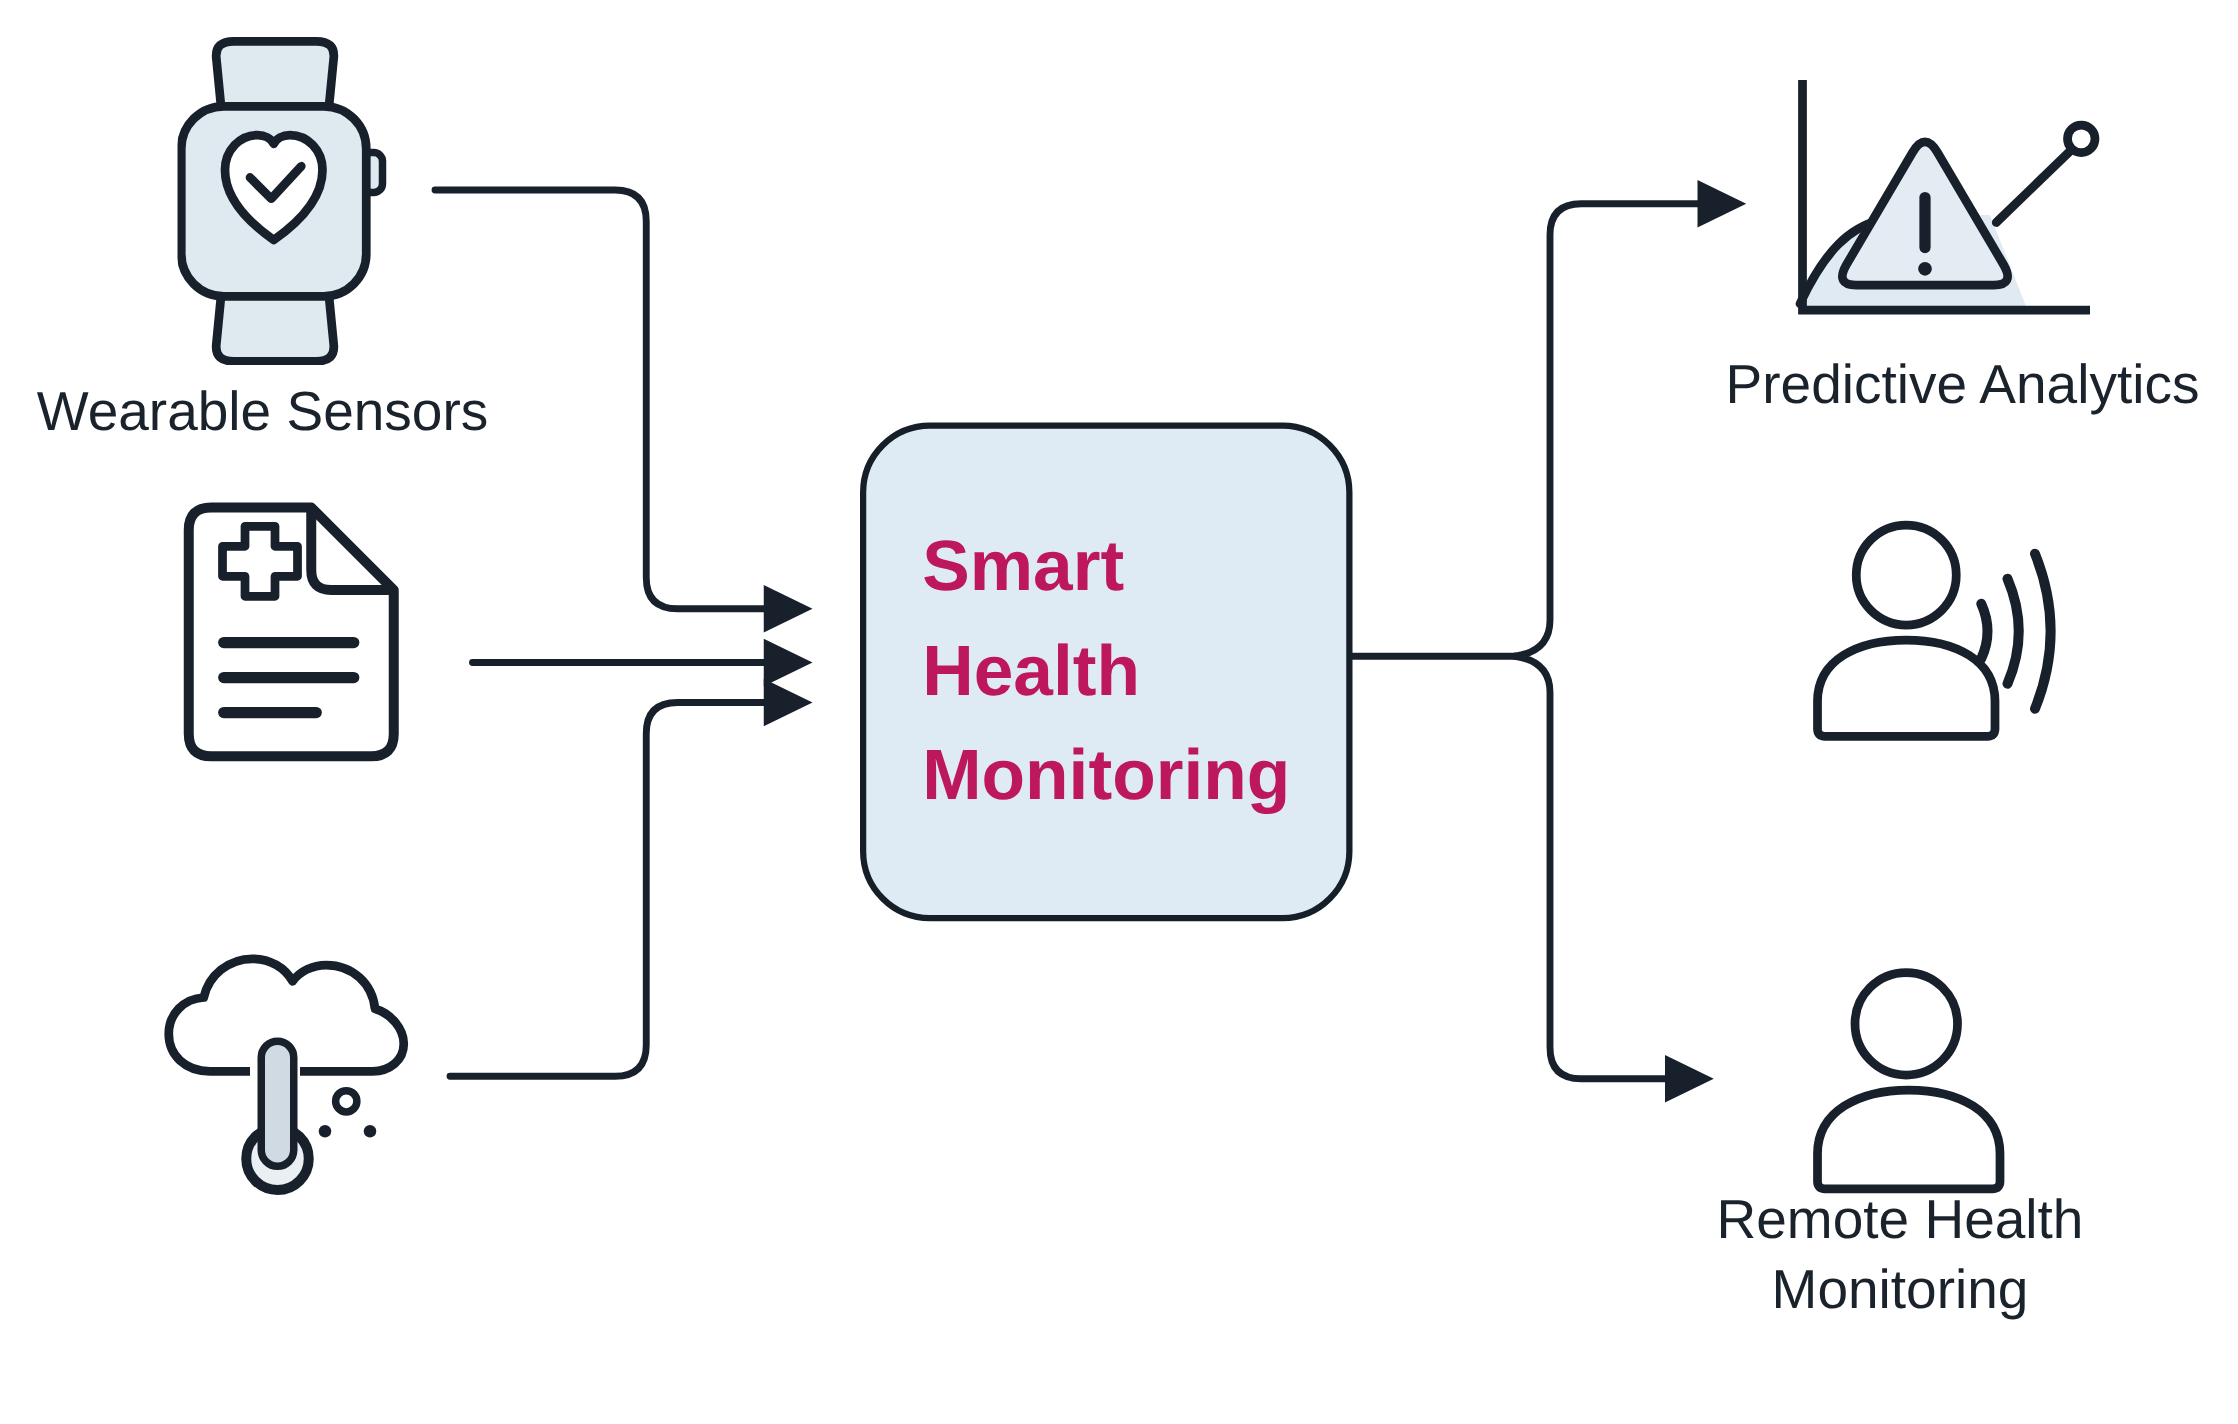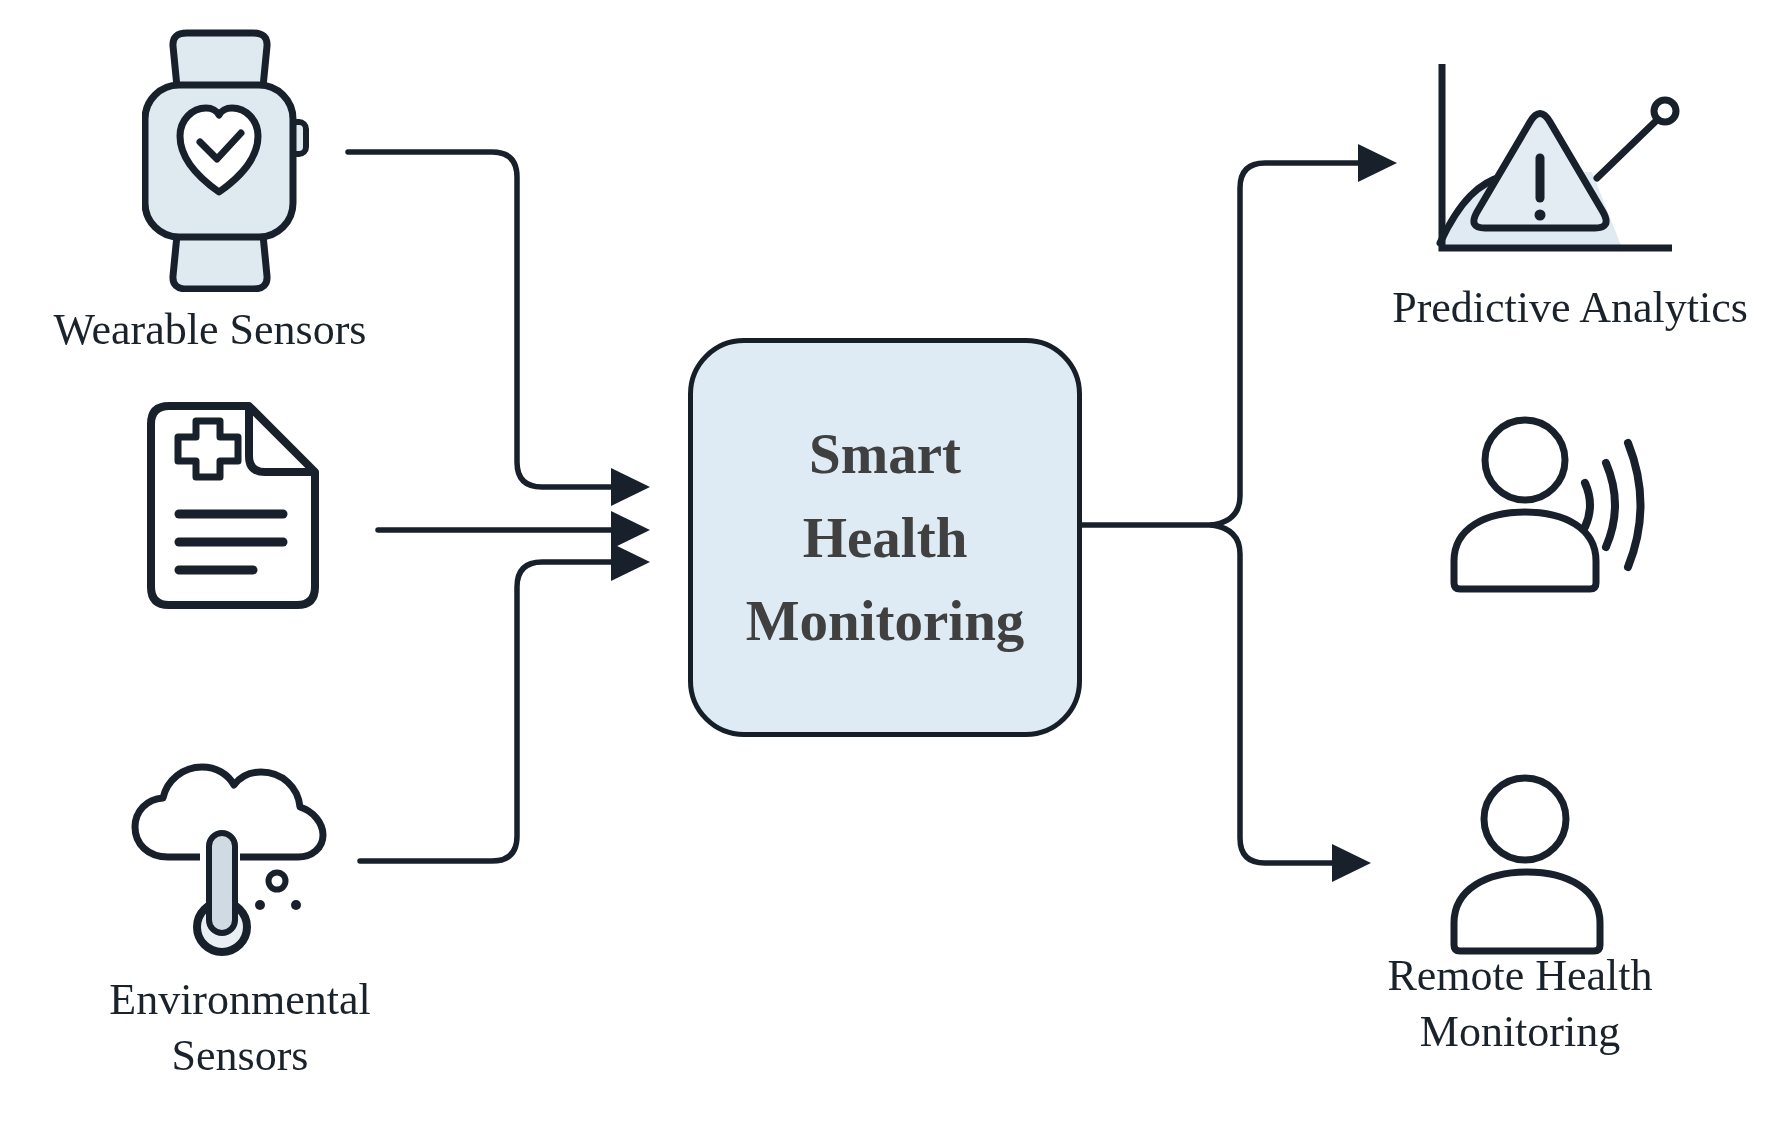--- a/index.html
+++ b/index.html
@@ -1,33 +1,33 @@
 <!DOCTYPE html>
 <html><head>
 <meta charset="utf-8">
 <style>
   html,body{margin:0;padding:0;background:#ffffff;}
   .canvas{
     position:relative;width:1790px;height:1139px;background:#ffffff;overflow:hidden;
-    font-family:Liberation Serif, serif;
+    font-family:Liberation Sans, sans-serif;
   }
   .layer{position:absolute;left:0;top:0;}
   .icon{position:absolute;}
   .label{
     position:absolute;text-align:center;white-space:pre-line;
     font-size:44px;line-height:1.27;color:#1a222b;
   }
   .hub{
     position:absolute;left:688px;top:338px;width:394px;height:399px;
     box-sizing:border-box;border:5px solid #161f28;border-radius:56px;
     background:#deebf4;display:flex;align-items:center;justify-content:center;
   }
   .hub-text{
-    text-align:center;white-space:pre-line;font-size:57px;line-height:1.47;
-    font-weight:700;color:#404040;
+    white-space:pre-line;font-size:57px;line-height:1.47;
+    font-weight:700;color:#be185d;
   }
   svg .ln{stroke:#18212b;fill:none;stroke-linecap:round;stroke-linejoin:round;}
   svg .fill-dark{fill:#18212b;stroke:none;}
 </style>
 </head>
 <body>
 
 <div class="canvas">
 
   <svg class="layer" width="1790" height="1139" viewBox="0 0 1790 1139">
@@ -65,22 +65,20 @@
 
   <svg class="icon" style="left:130px;top:755px" width="200" height="205" viewBox="0 0 200 205">
     <path d="M38,102 C18,102 5,89 5,72 C5,56 17,44 33,43 C37,25 53,12 72,12 C86,12 98,19 104,30 C110,22 120,17 131,17 C152,17 168,32 170,52 C183,56 193,68 193,80 C193,93 182,102 168,102 Z" fill="#ffffff" stroke="#18212b" stroke-width="7" stroke-linejoin="round"></path>
     <rect x="70" y="86" width="40" height="34" fill="#ffffff"></rect>
     <circle cx="92" cy="172" r="25" fill="#e9eff3" stroke="#18212b" stroke-width="8"></circle>
     <rect x="79" y="78" width="26" height="100" rx="13" fill="#cfdae2" stroke="#18212b" stroke-width="6"></rect>
     <circle cx="147" cy="126" r="8.5" fill="#ffffff" stroke="#18212b" stroke-width="6"></circle>
     <circle cx="130" cy="150" r="5" fill="#18212b"></circle>
     <circle cx="166" cy="150" r="5" fill="#18212b"></circle>
   </svg>
-  <div class="label" style="left:25px;top:972px;width:430px">Environmental
-Sensors</div>
 
   <div class="hub">
     <div class="hub-text">Smart
 Health
 Monitoring</div>
   </div>
 
   <svg class="icon" style="left:1432px;top:60px" width="250" height="200" viewBox="0 0 250 200">
     <path d="M8,188 C30,135 60,114 90,112 L160,112 L190,188 Z" fill="#e0eaf2"></path>
     <path d="M8,183 C28,140 48,122 72,116" fill="none" stroke="#18212b" stroke-width="7" stroke-linecap="round"></path>

